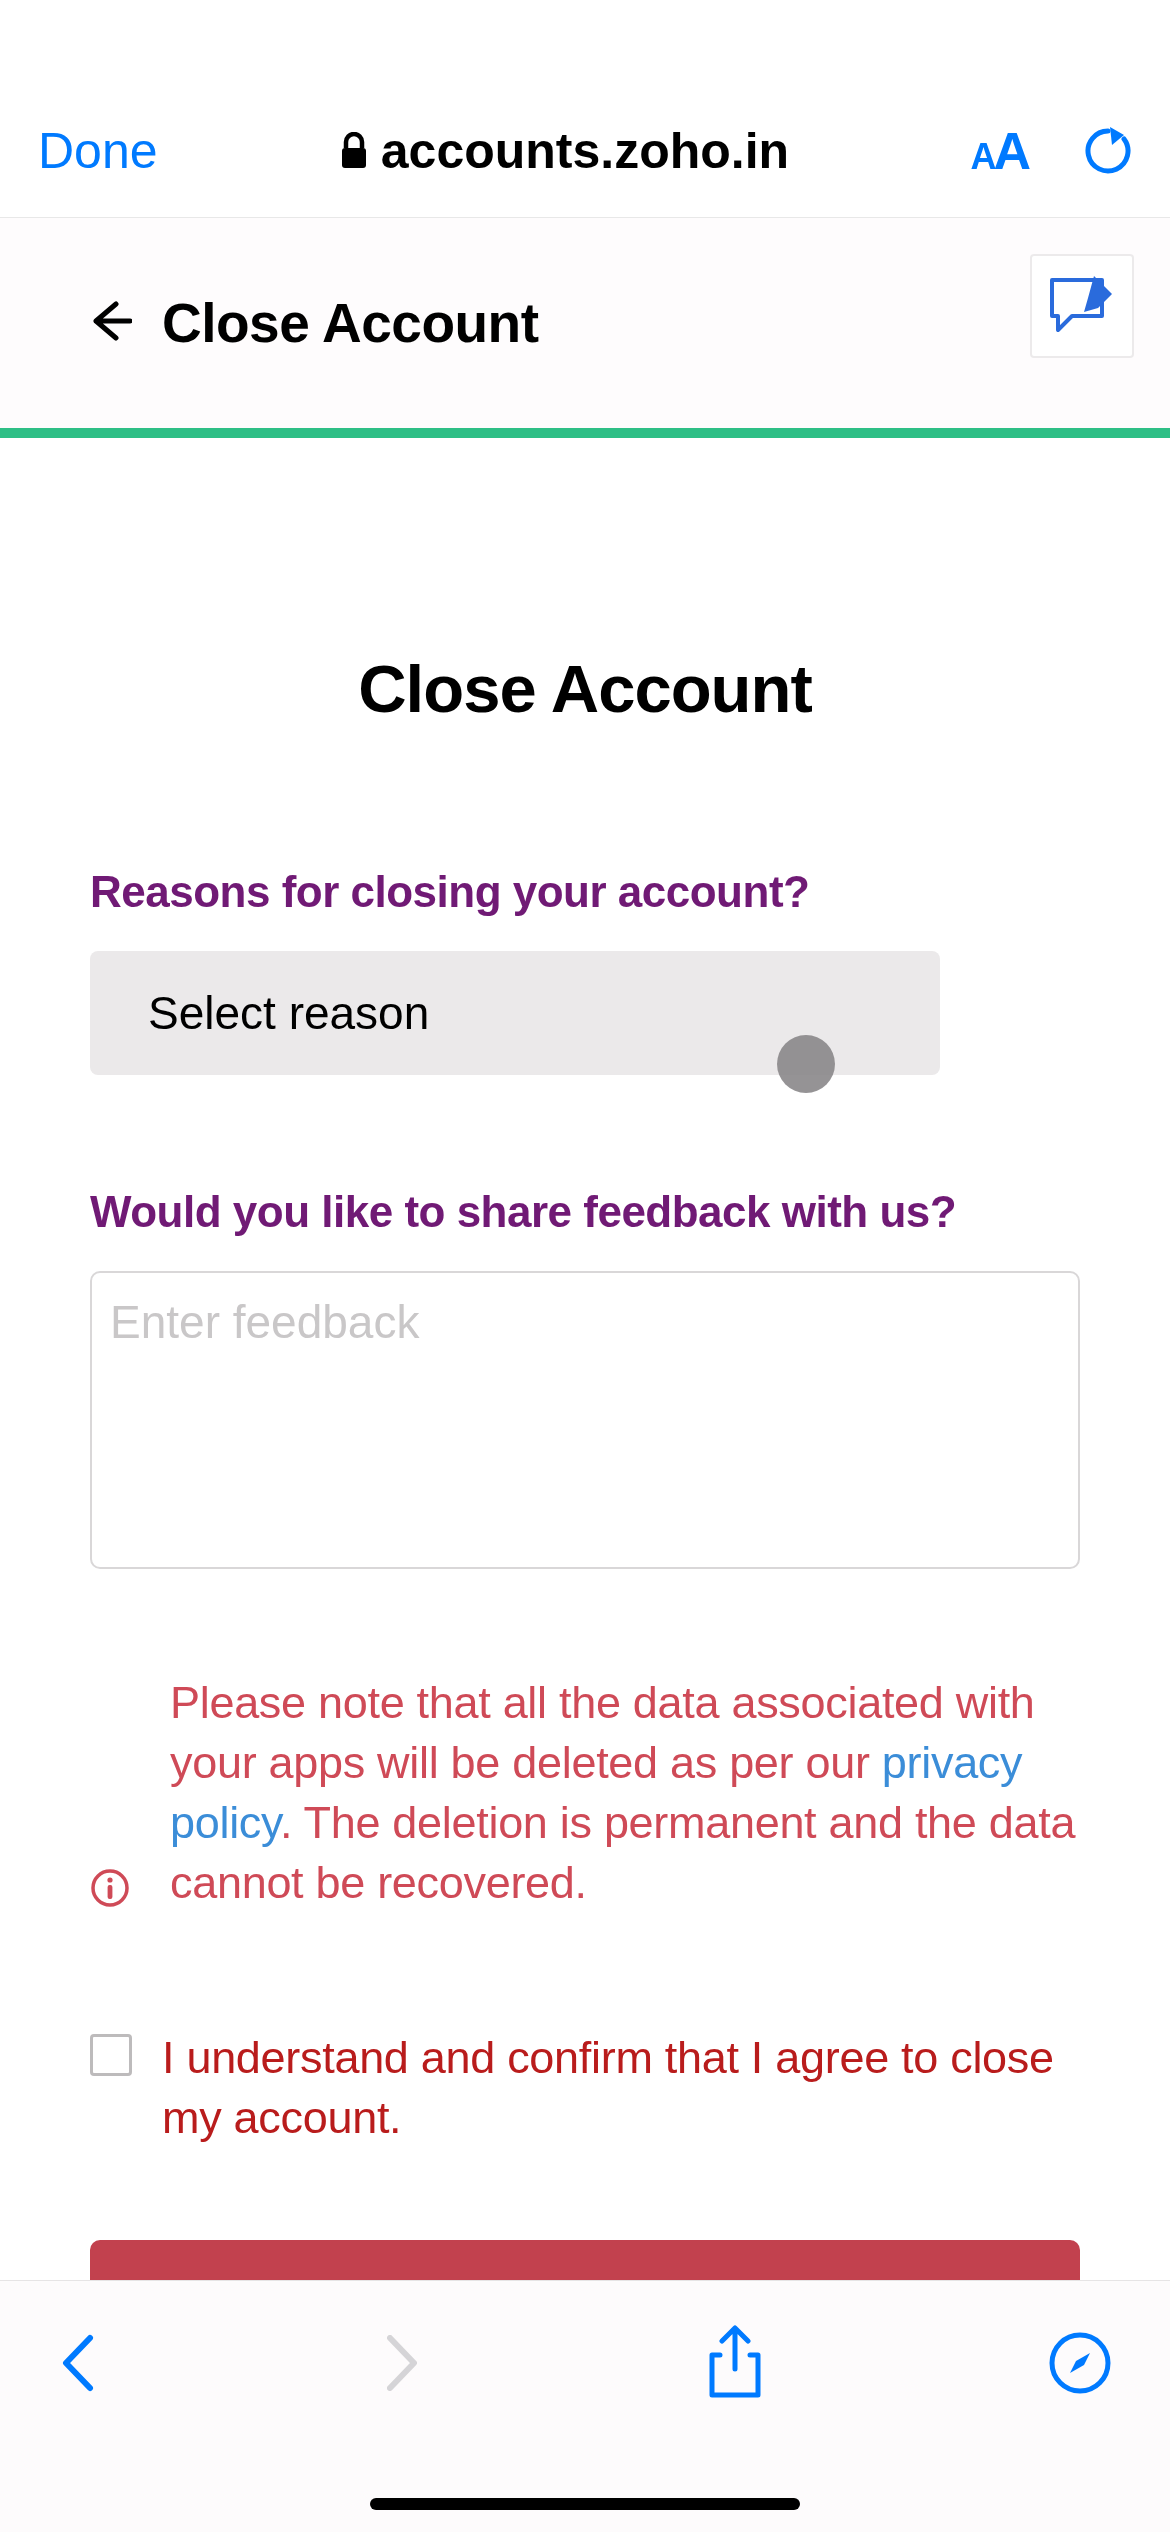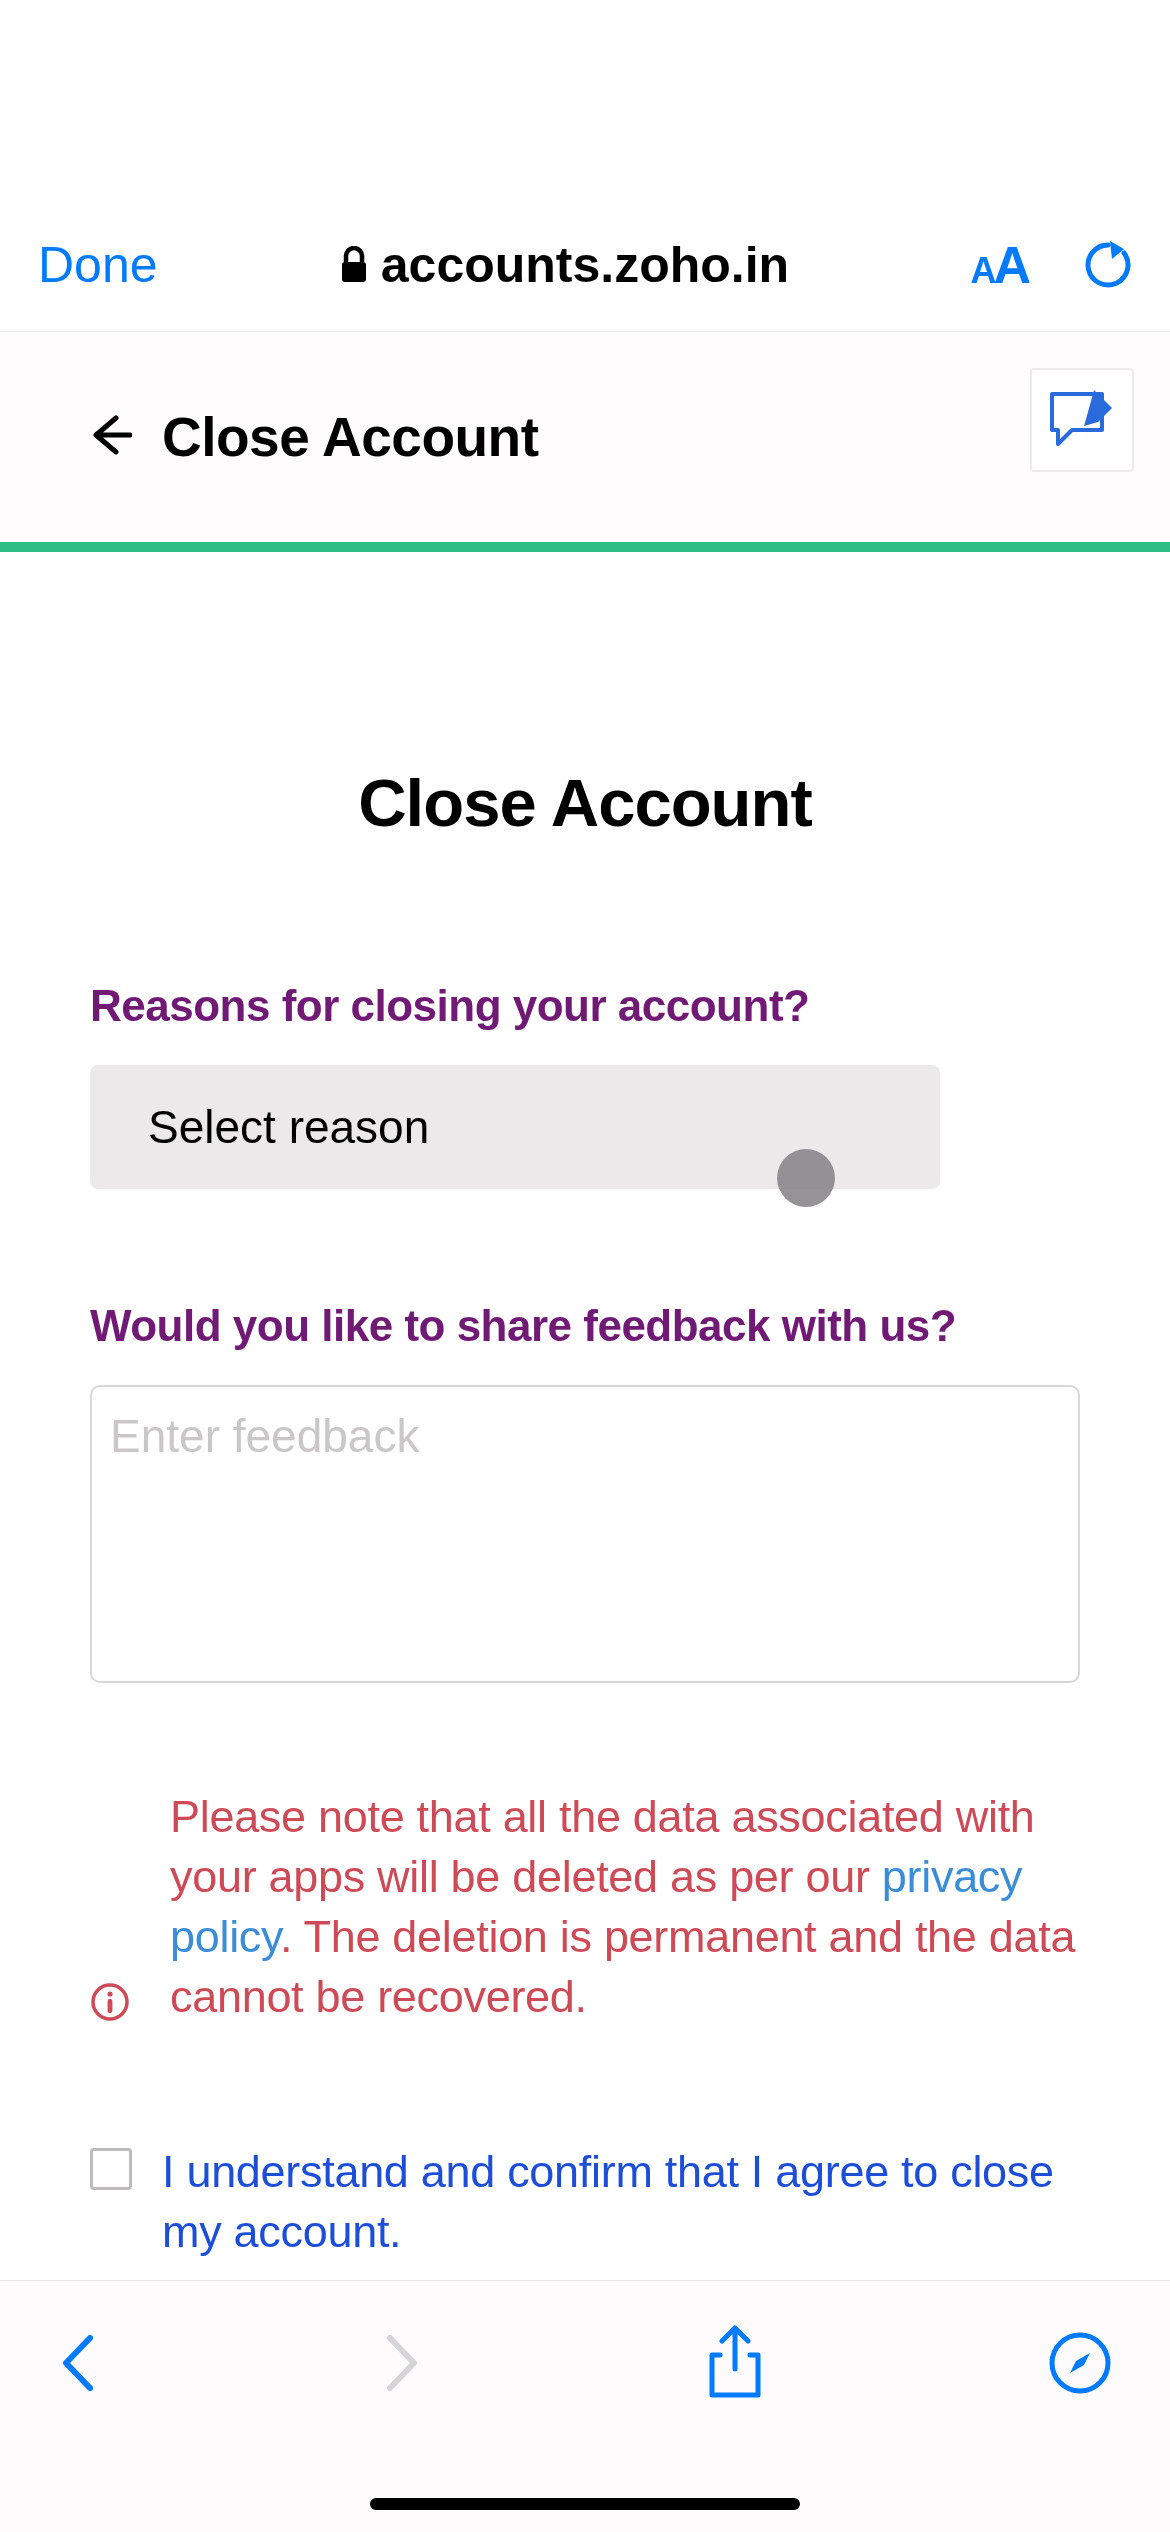--- a/index.html
+++ b/index.html
@@ -7,21 +7,21 @@
       width: 1170px;
       height: 2532px;
       background: #ffffff;
       font-family: -apple-system, BlinkMacSystemFont, "Segoe UI", Helvetica, Arial, sans-serif;
       position: relative;
       overflow: hidden;
     }
 
     
     .safari-top {
-      height: 332px;
+      height: 218px;
       display: flex;
       align-items: flex-end;
       padding: 0 38px 36px 38px;
       border-bottom: 1px solid #e8e8e8;
     }
     .safari-top-row {
       width: 100%;
       display: flex;
       align-items: center;
       justify-content: space-between;
@@ -191,21 +191,21 @@
       height: 42px;
       border: 3px solid #bdbbbc;
       border-radius: 4px;
       flex-shrink: 0;
       margin-top: 6px;
       background: #fff;
     }
     .confirm-text {
       font-size: 45px;
       line-height: 1.33;
-      color: #1d4ed8;
+      color: #b91c1c;
       letter-spacing: -0.3px;
     }
 
     .close-btn {
       margin-top: 92px;
       width: 990px;
       height: 118px;
       background: #c2414e;
       color: #fff;
       border-radius: 10px;

